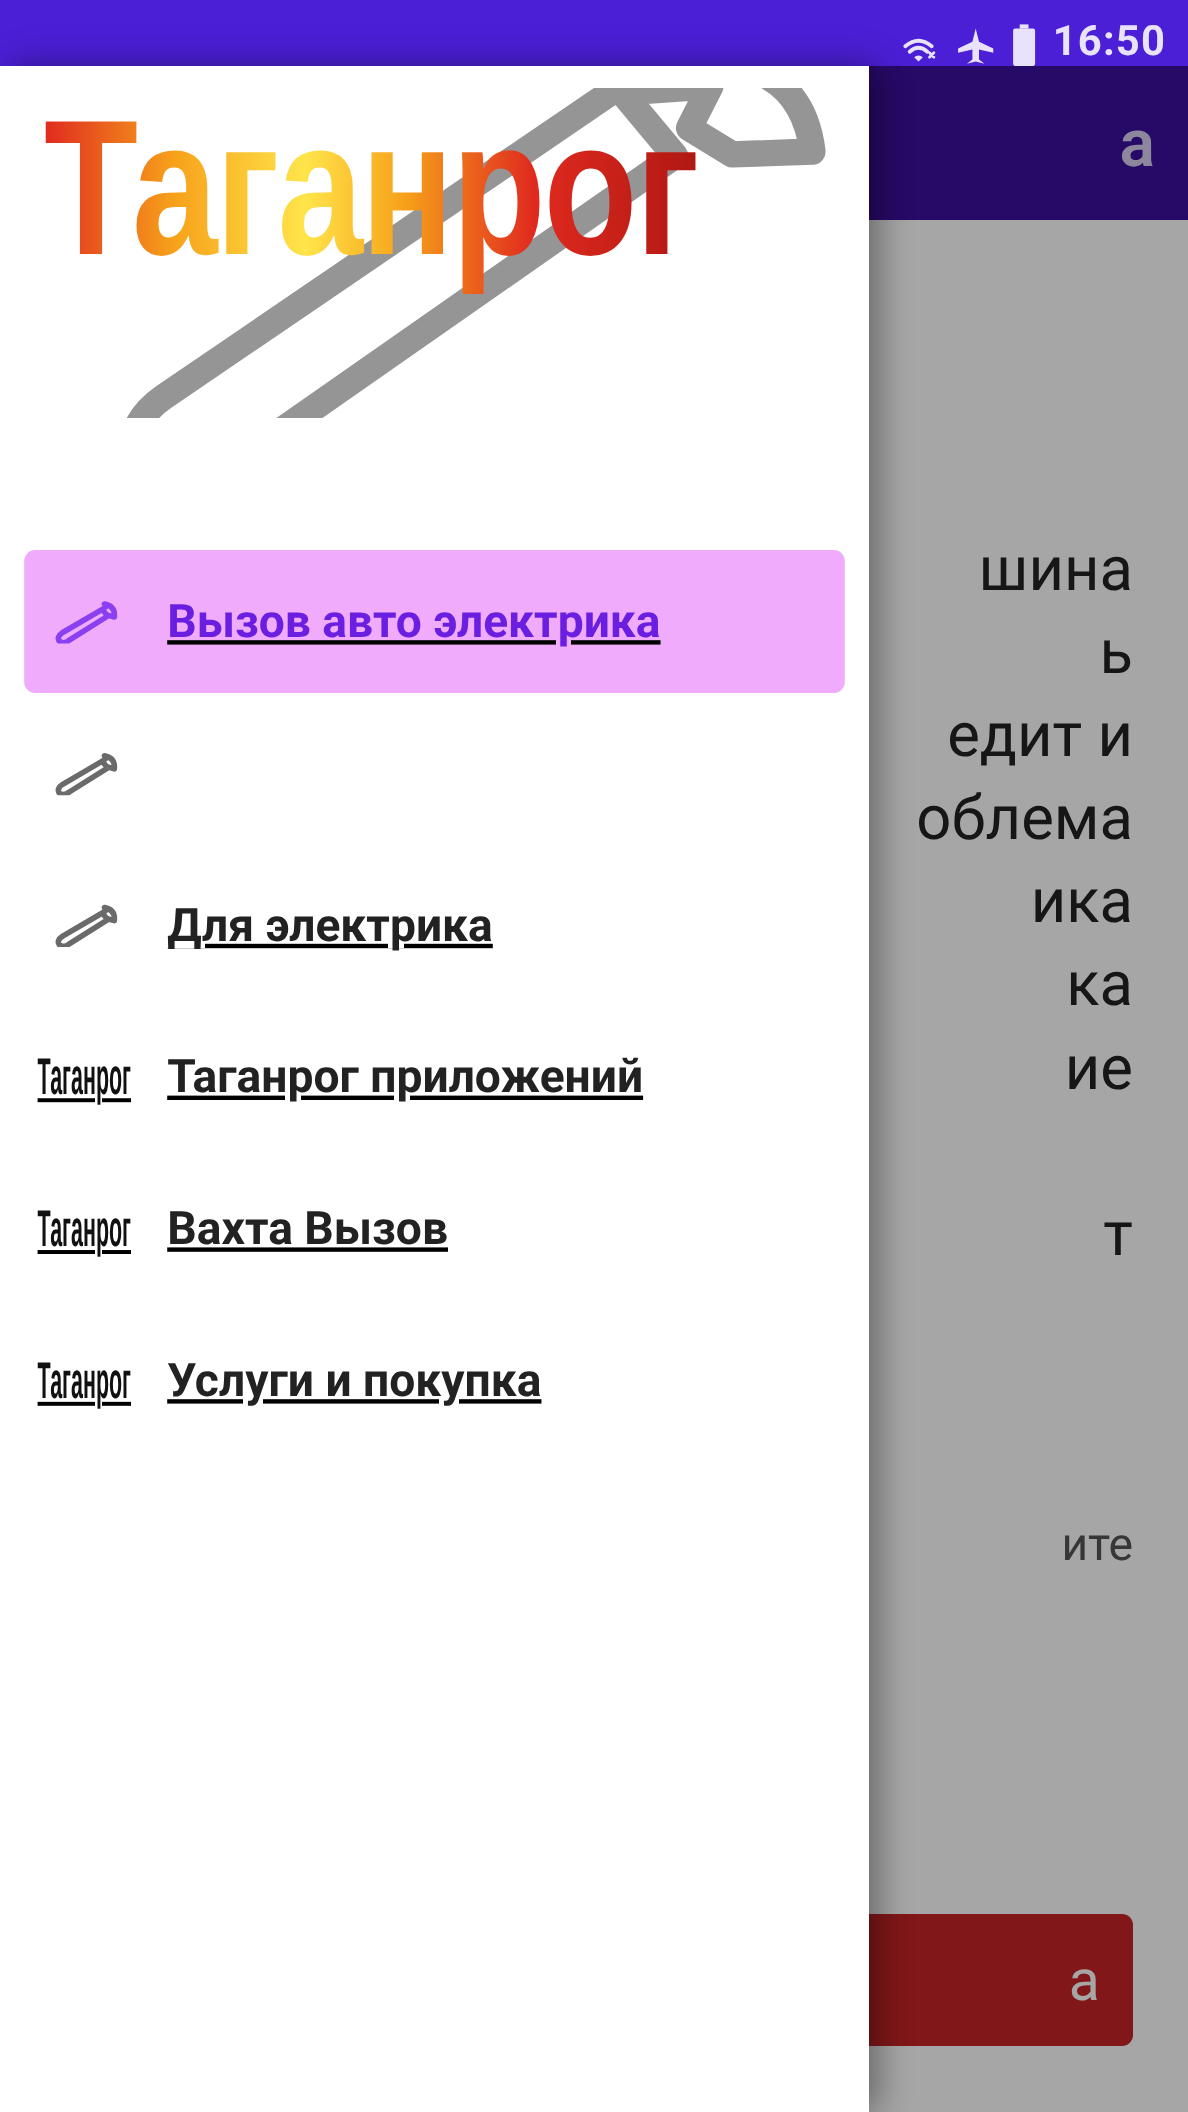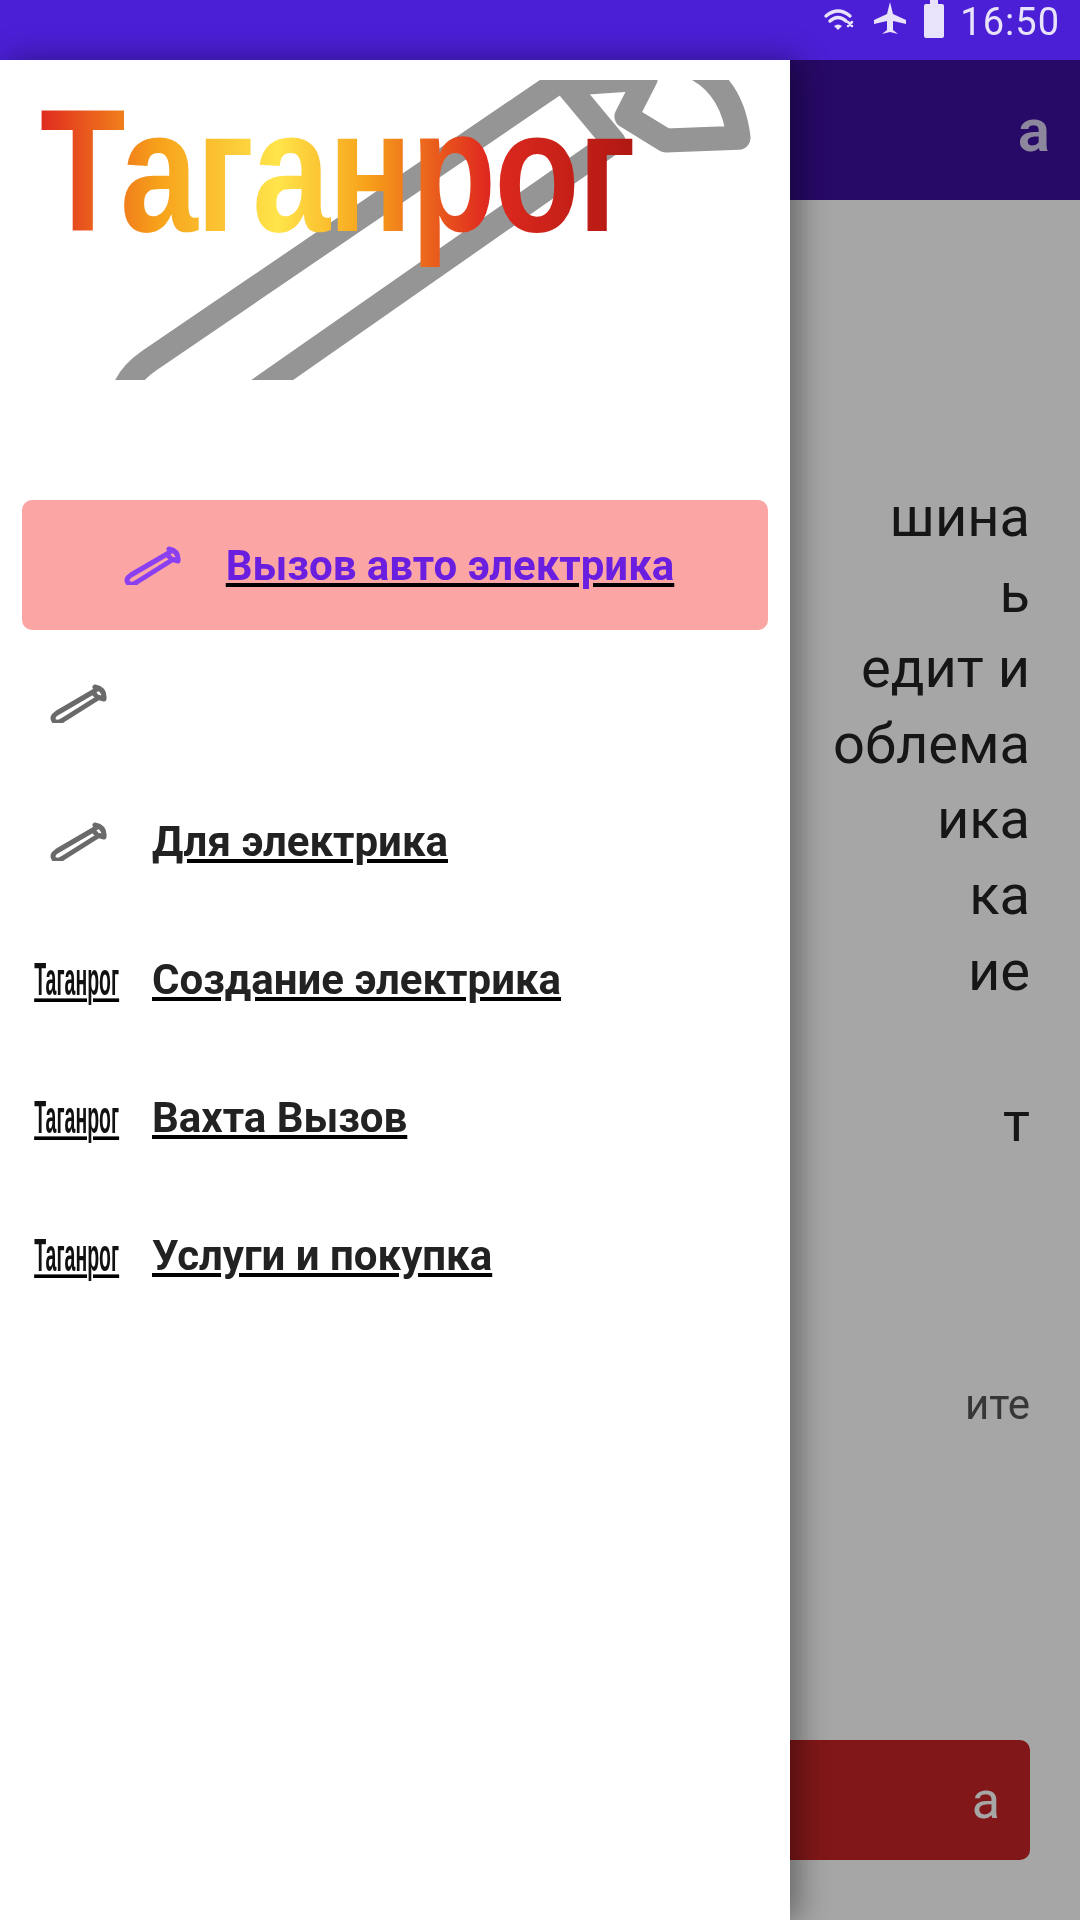--- a/index.html
+++ b/index.html
@@ -3,22 +3,22 @@
 <meta charset="utf-8">
 <style>
 * { margin: 0; padding: 0; box-sizing: border-box; }
 html, body { width: 1080px; height: 1920px; overflow: hidden; font-family: Roboto, Arial, sans-serif; }
 .screen { position: relative; width: 1080px; height: 1920px; background: #fff; }
 
 
 .statusbar {
   position: absolute; top: 0; left: 0; right: 0; height: 60px;
   background: #4b1fd6; color: #e8e2fb;
-  display: flex; justify-content: flex-end; align-items: flex-start;
-  padding: 0 20px; font-size: 38px; font-weight: 400; letter-spacing: 1px;
+  display: flex; justify-content: flex-end; align-items: flex-end;
+  padding: 0 20px; font-size: 38px; font-weight: 700; letter-spacing: 1px;
 }
 .statusbar .sb-item { margin-left: 14px; display: inline-flex; align-items: center; }
 .statusbar svg { display: block; }
 
 
 .app-header {
   position: absolute; top: 60px; left: 0; right: 0; height: 140px;
   background: #3c0f9e; color: #d8cff1;
   display: flex; align-items: center; padding-left: 40px;
   font-size: 60px; font-weight: 600;
@@ -73,21 +73,21 @@
 .drawer-header .subtitle {
   position: absolute; top: 240px; left: 40px;
   font-size: 98px; color: #111; font-weight: 400;
 }
 
 .menu { padding: 20px 22px; }
 .menu-item {
   display: flex; align-items: center; height: 130px;
   padding: 0 20px; border-radius: 10px; margin-bottom: 8px;
 }
-.menu-item.active { background: #fca5a5; justify-content: center; }
+.menu-item.active { background: #f0abfc; }
 .menu-item .mi-icon {
   width: 70px; height: 70px; margin-right: 40px;
   display: flex; align-items: center; justify-content: center; flex-shrink: 0;
 }
 .menu-item .mi-label {
   font-size: 42px; font-weight: 700; color: #222;
 }
 .menu-item.active .mi-label { color: #6a1fe0; }
 
 .tag-mini {
@@ -181,21 +181,21 @@
             <path d="M48 4 Q58 6 57 16 L50 14 L46 9 L50 6 Z M46 9 L10 30 Q4 34 7 38 Q11 41 16 37 L51 15" fill="none" stroke="#6a6a6a" stroke-width="5" stroke-linecap="round" stroke-linejoin="round"></path>
           </svg>
         </span>
         <span class="mi-label">Для электрика</span>
       </div>
 
       <div class="menu-item">
         <span class="mi-icon">
           <span class="tag-mini">Таганрог</span>
         </span>
-        <span class="mi-label">Создание электрика</span>
+        <span class="mi-label">Таганрог приложений</span>
       </div>
 
       <div class="menu-item">
         <span class="mi-icon">
           <span class="tag-mini">Таганрог</span>
         </span>
         <span class="mi-label">Вахта Вызов</span>
       </div>
 
       <div class="menu-item">

